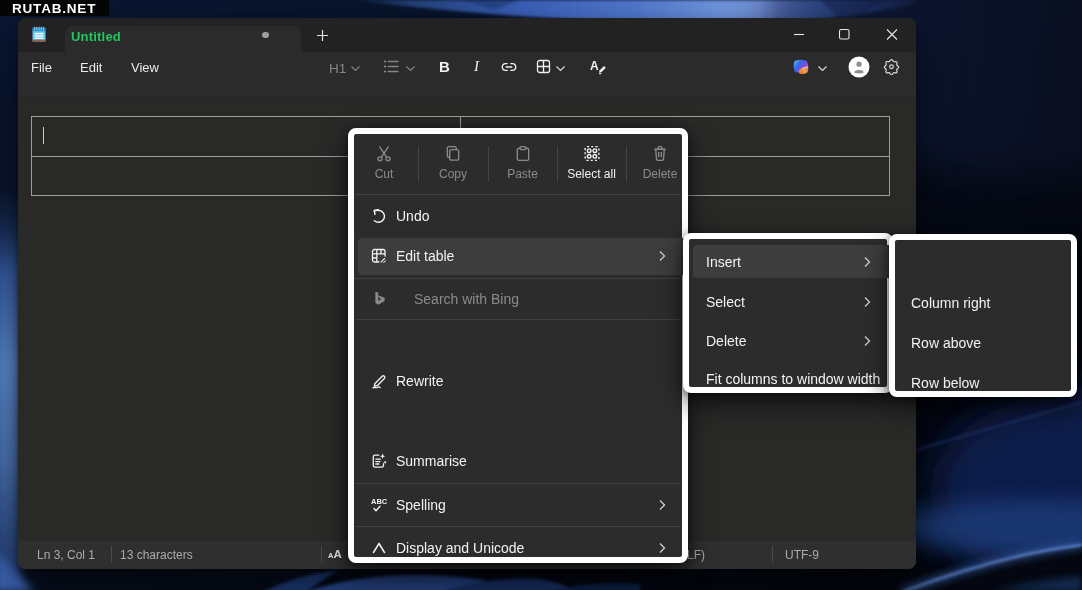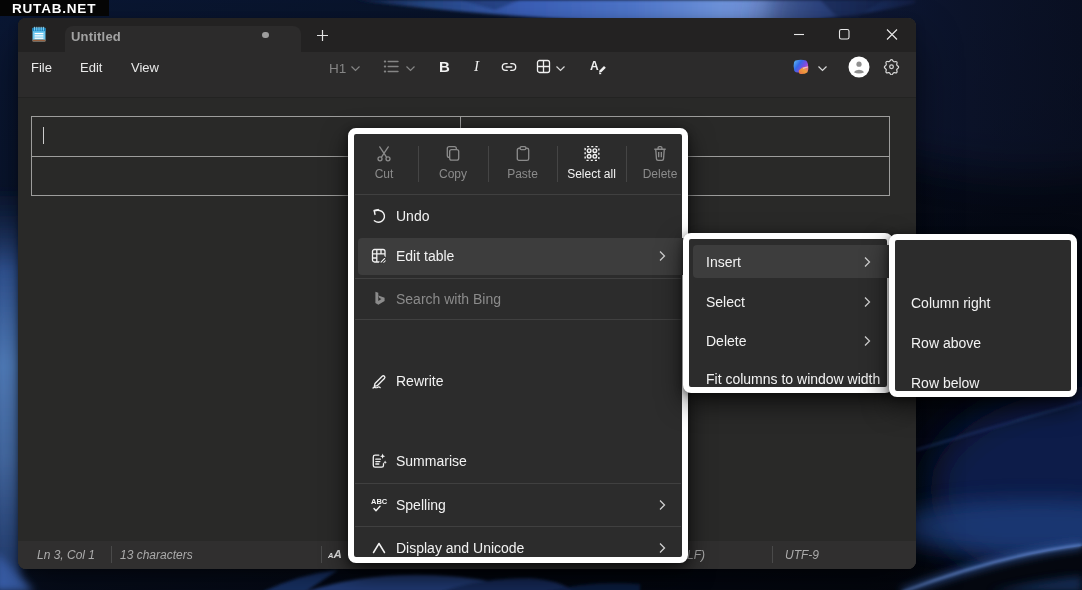--- a/index.html
+++ b/index.html
@@ -12,52 +12,52 @@
     background:#2c2b2b; border-radius:8px;
     box-shadow:0 22px 46px rgba(0,0,0,.47), 0 3px 10px rgba(0,0,0,.28);
     outline:1px solid rgba(72,72,72,.4); outline-offset:-1px;
   }
   #tabstrip { position:absolute; left:0; top:0; width:100%; height:34px; background:#232222; border-radius:8px 8px 0 0; }
   #iconblk { position:absolute; left:0; top:0; width:46px; height:34px; background:#232222; border-radius:8px 0 0 0; }
   #tab {
     position:absolute; left:47px; top:8px; width:236px; height:26px;
     background:#2c2b2b; border-radius:8px 8px 0 0;
   }
-  #tab .title { position:absolute; left:6px; top:3px; font-size:13px; font-weight:700; color:#a3a3a3; letter-spacing:.2px; }
+  #tab .title { position:absolute; left:6px; top:3px; font-size:13px; font-weight:700; color:#22c55e; letter-spacing:.2px; }
   #tab .dot { position:absolute; left:197px; top:5.5px; width:6.5px; height:6.5px; border-radius:50%; background:#9d9d9d; }
   .newtab { position:absolute; left:298px; top:11px; width:13px; height:13px; }
   
   .winbtns { position:absolute; right:0; top:0; height:34px; }
   .wb { position:absolute; top:0; width:46px; height:34px; }
   
   #menubar { position:absolute; left:0; top:34px; width:100%; height:46px; background:#2c2b2b; }
   .mitem { position:absolute; top:8px; font-size:13px; color:#e9e9e9; }
   
   #editor { position:absolute; left:0; top:80px; width:100%; height:458px; background:#292928; border-radius:0; }
   
   .tline { position:absolute; background:#9d9d9c; }
   #caret { position:absolute; left:24.5px; top:29px; width:1.5px; height:17px; background:#cccccc; }
   
   #status {
     position:absolute; left:0; bottom:0; width:100%; height:28px; background:#302f2f;
     border-radius:0 0 8px 8px; color:#ababab; font-size:12px;
   }
-  #status .st { position:absolute; top:7px;font-style:italic; }
+  #status .st { position:absolute; top:7px; }
   #status .sdiv { position:absolute; top:5px; width:1px; height:17px; background:#4a4a4a; }
   
   .menu {
     position:absolute; background:#2c2c2c; border:6px solid #ffffff; border-radius:8px;
     box-shadow:0 10px 26px rgba(0,0,0,.62), 0 2px 8px rgba(0,0,0,.45);
   }
   #menu1 { left:348px; top:128px; width:340px; height:435px; }
   #menu2 { left:683px; top:233px; width:210px; height:160px; }
   #menu3 { left:889px; top:234px; width:188px; height:163px; }
   .mrow { position:absolute; left:0; width:100%; }
   .mrow .txt { position:absolute; left:42px; top:50%; transform:translateY(-50%); font-size:14px; color:#f2f2f2; white-space:nowrap; }
-  .mrow .txt.grey { color:#8b8b8b; }
+  .mrow .txt.grey { color:#8b8b8b;margin-left:18px; }
   .mrow .ic { position:absolute; left:16px; top:50%; transform:translateY(-50%); width:18px; height:18px; }
   .mrow .chev { position:absolute; right:14px; top:50%; transform:translateY(-50%); width:12px; height:12px; }
   .hl { position:absolute; background:#3d3d3d; border-radius:4px; }
   .msep { position:absolute; left:1px; right:1px; height:1px; background:#404040; }
   
   .cmd { position:absolute; top:0; width:68px; height:58px; text-align:center; }
   .cmd .cic { position:absolute; left:50%; top:9.5px; transform:translateX(-50%); width:19px; height:19px; }
   .cmd .clab { position:absolute; width:100%; top:33px; font-size:12px; color:#8b8b8b; }
   .cmd .clab.on { color:#f2f2f2; }
   .vsep { position:absolute; top:12px; width:1px; height:36px; background:#454545; }

